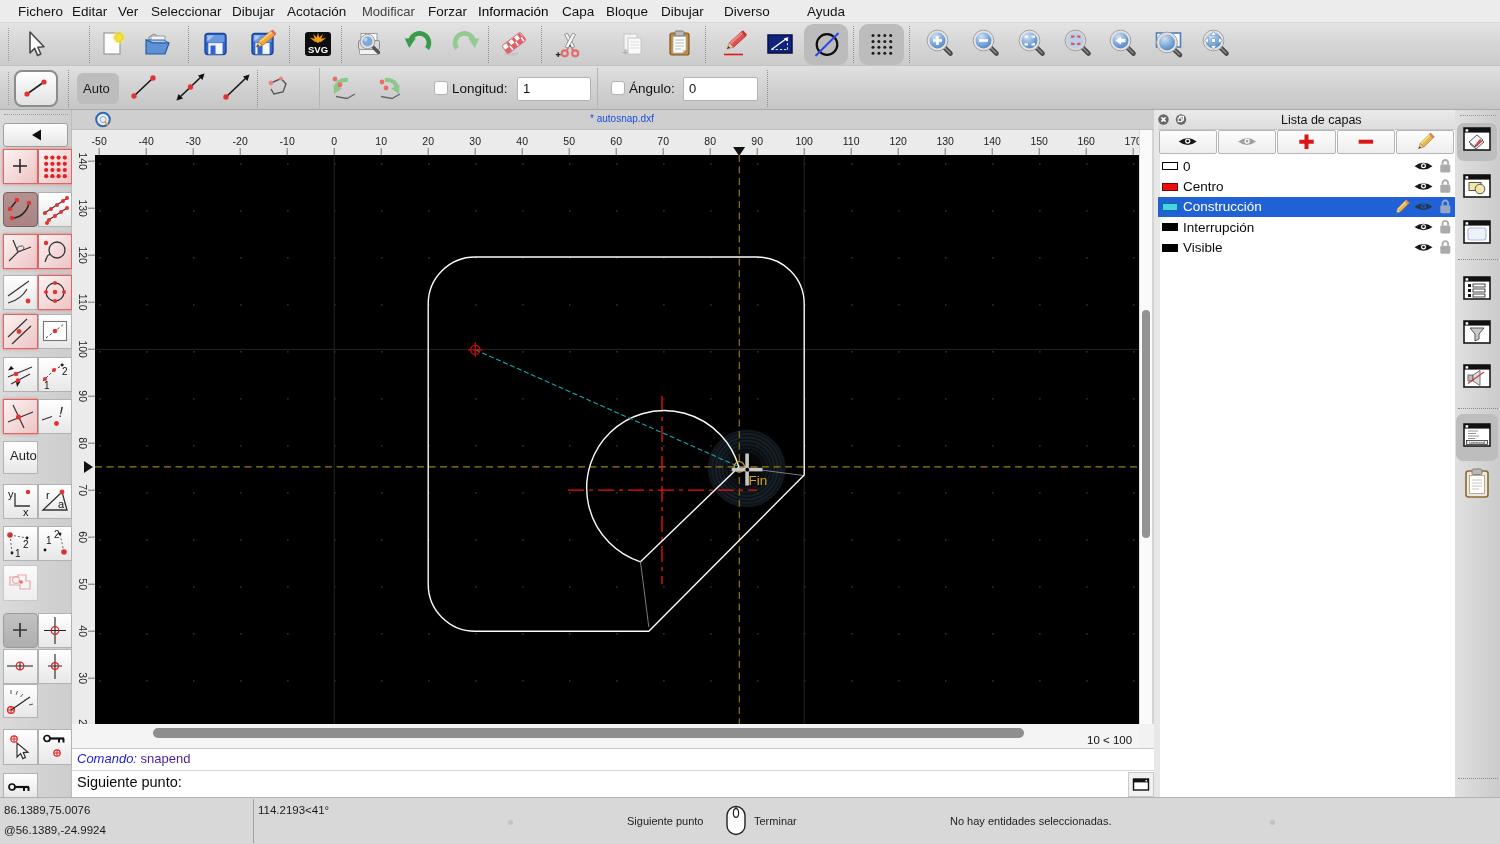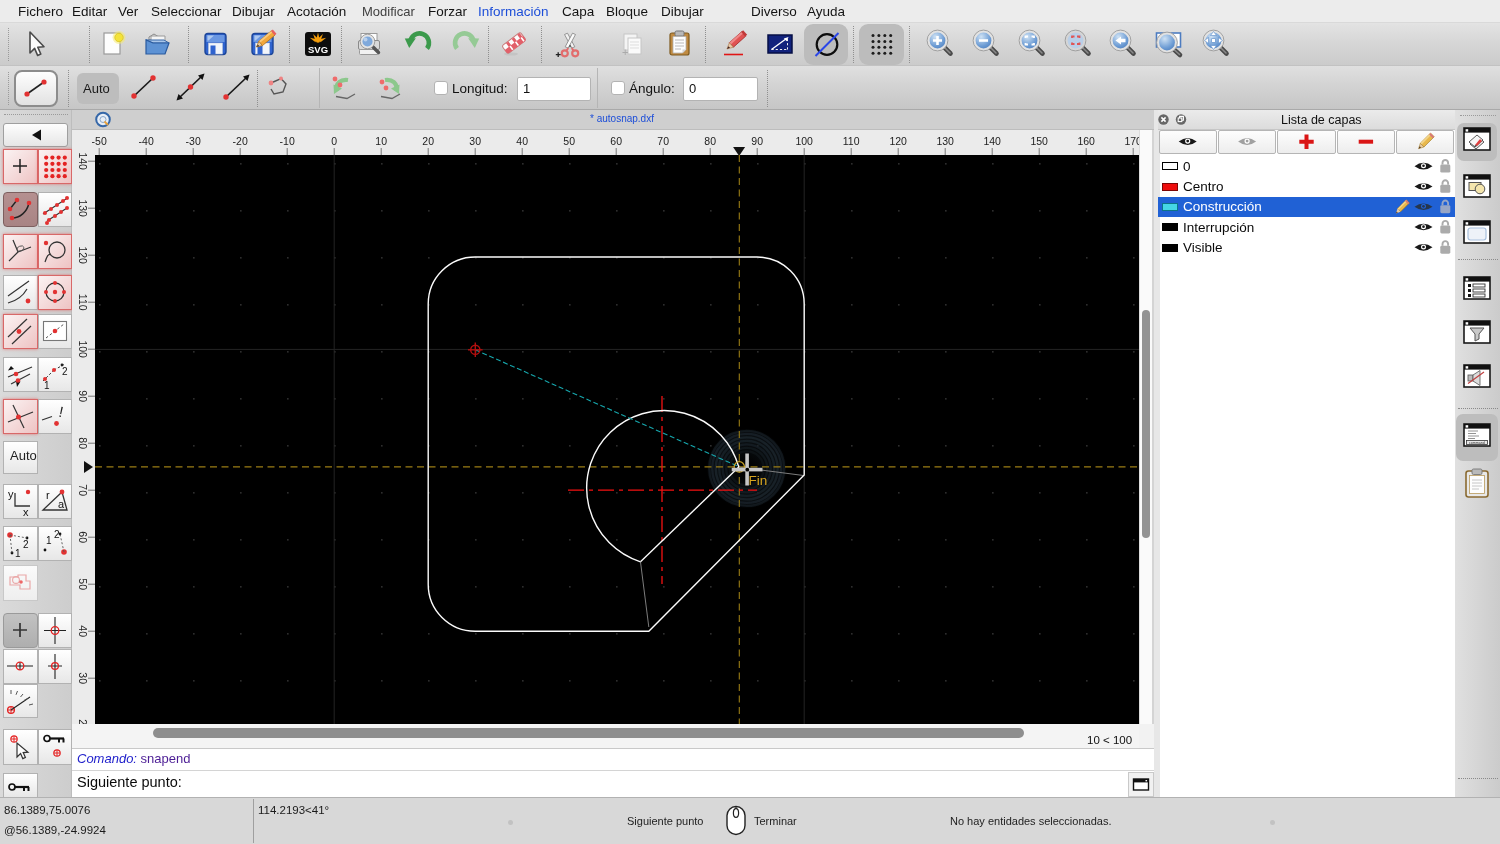--- a/index.html
+++ b/index.html
@@ -7,25 +7,25 @@
 
 <div style="position:absolute;left:0px;top:0px;width:1500px;height:23px;background:#ececec;border-bottom:1px solid #d9d9d9;"></div>
 <div style="position:absolute;left:18px;top:4px;white-space:nowrap;font-size:13.5px;color:#141414;">Fichero</div>
 <div style="position:absolute;left:72px;top:4px;white-space:nowrap;font-size:13.5px;color:#141414;">Editar</div>
 <div style="position:absolute;left:118px;top:4px;white-space:nowrap;font-size:13.5px;color:#141414;">Ver</div>
 <div style="position:absolute;left:151px;top:4px;white-space:nowrap;font-size:13.5px;color:#141414;">Seleccionar</div>
 <div style="position:absolute;left:232px;top:4px;white-space:nowrap;font-size:13.5px;color:#141414;">Dibujar</div>
 <div style="position:absolute;left:287px;top:4px;white-space:nowrap;font-size:13.5px;color:#141414;">Acotación</div>
 <div style="position:absolute;left:362px;top:4px;white-space:nowrap;font-size:13px;color:#404040;">Modificar</div>
 <div style="position:absolute;left:428px;top:4px;white-space:nowrap;font-size:13.5px;color:#141414;">Forzar</div>
-<div style="position:absolute;left:478px;top:4px;white-space:nowrap;font-size:13.5px;color:#1d4ed8;">Información</div>
+<div style="position:absolute;left:478px;top:4px;white-space:nowrap;font-size:13.5px;color:#000000;">Información</div>
 <div style="position:absolute;left:562px;top:4px;white-space:nowrap;font-size:13.5px;color:#141414;">Capa</div>
 <div style="position:absolute;left:606px;top:4px;white-space:nowrap;font-size:13.5px;color:#141414;">Bloque</div>
 <div style="position:absolute;left:661px;top:4px;white-space:nowrap;font-size:13.5px;color:#141414;">Dibujar</div>
-<div style="position:absolute;left:724px;top:4px;white-space:nowrap;font-size:13.5px;color:#141414;margin-left:27px;">Diverso</div>
+<div style="position:absolute;left:724px;top:4px;white-space:nowrap;font-size:13.5px;color:#141414;">Diverso</div>
 <div style="position:absolute;left:778px;top:4px;white-space:nowrap;font-size:13.5px;color:#141414;margin-left:29px;">Ayuda</div>
 <div style="position:absolute;left:0px;top:23px;width:1500px;height:43px;background:linear-gradient(#e3e3e3,#d7d7d7 45%,#cbcbcb);border-bottom:1px solid #c2c2c2;"></div>
 <div class="dotsepv" style="left:8px;top:28px;height:33px;border-left:1px dotted #9a9a9a"></div>
 <div class="dotsepv" style="left:89px;top:26px;height:37px"></div>
 <div class="dotsepv" style="left:187.5px;top:26px;height:37px"></div>
 <div class="dotsepv" style="left:289px;top:26px;height:37px"></div>
 <div class="dotsepv" style="left:341px;top:26px;height:37px"></div>
 <div class="dotsepv" style="left:488px;top:26px;height:37px"></div>
 <div class="dotsepv" style="left:541px;top:26px;height:37px"></div>
 <div class="dotsepv" style="left:705px;top:26px;height:37px"></div>

